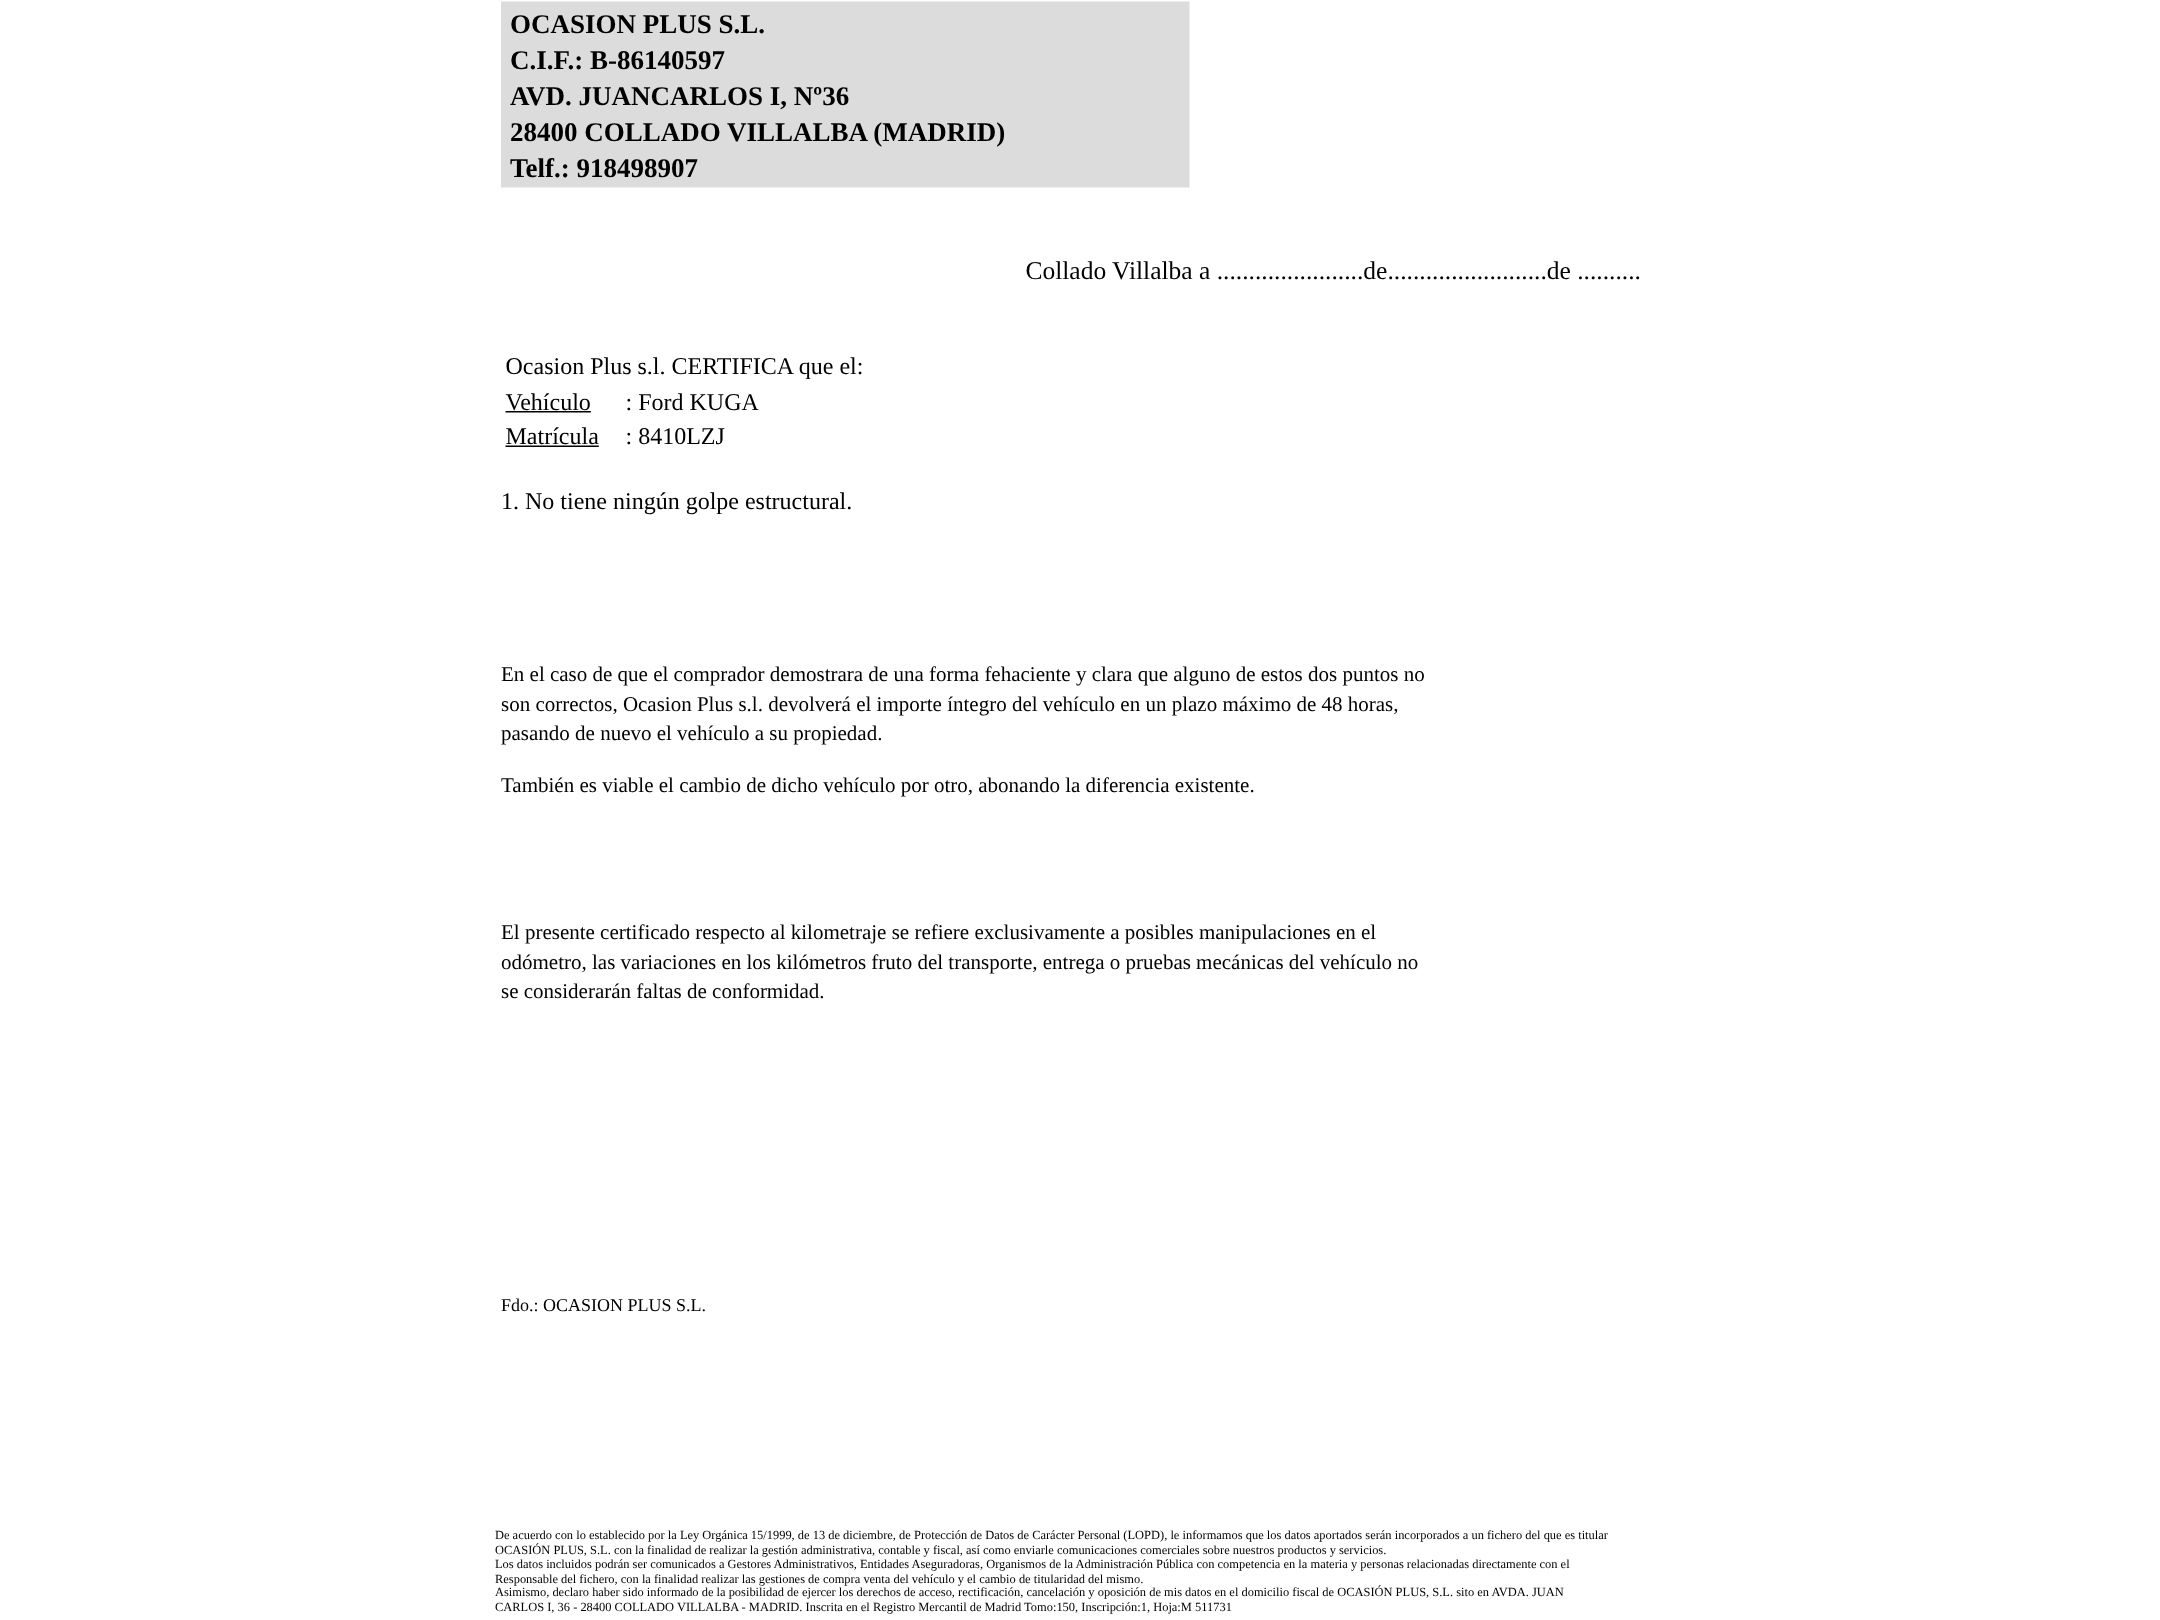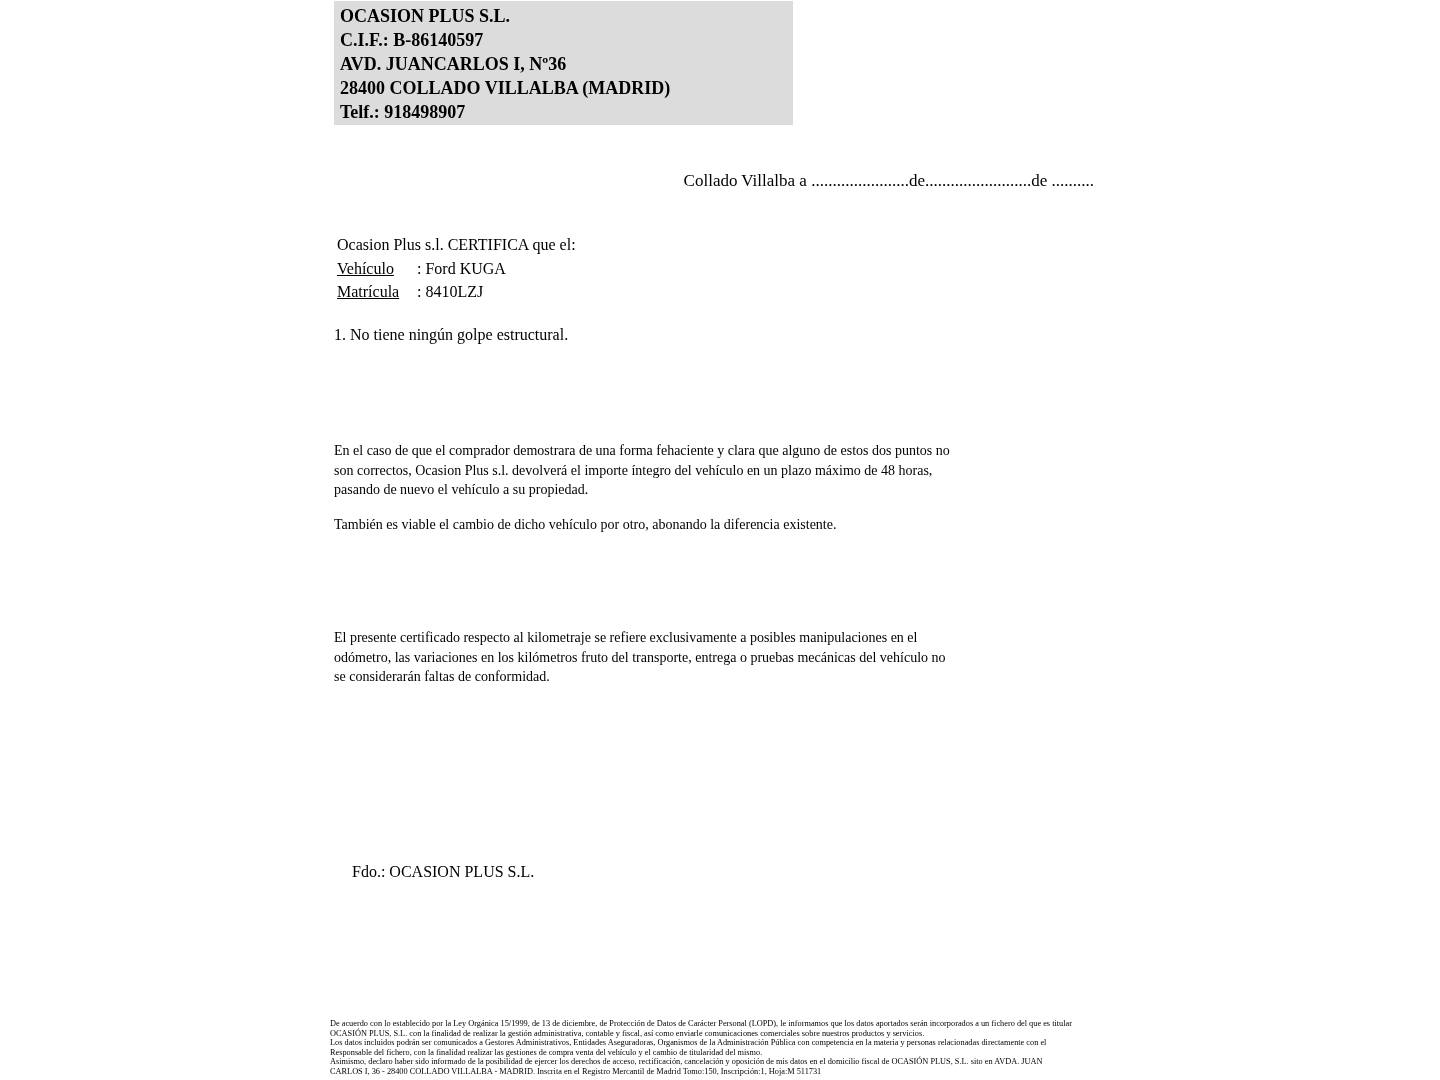--- a/index.html
+++ b/index.html
@@ -62,26 +62,26 @@
   .para {
     position: absolute;
     left: 334px;
     font-size: 14px;
     line-height: 19.6px;
     white-space: pre;
   }
   .para-1 { top: 441px; }
   .para-2 { top: 515px; }
   .para-3 { top: 556px; }
-  .para-4 { top: 613px; margin-top: 15px; }
+  .para-4 { top: 613px; }
   .signature {
     position: absolute;
-    left: 352px;
+    left: 334px;
     top: 863px;
-    font-size: 16px;
+    font-size: 12px;
   }
   .legal-footer {
     position: absolute;
     left: 330px;
     top: 1019px;
     width: 790px;
     font-size: 8.3px;
     line-height: 9.6px;
     white-space: pre;
   }

